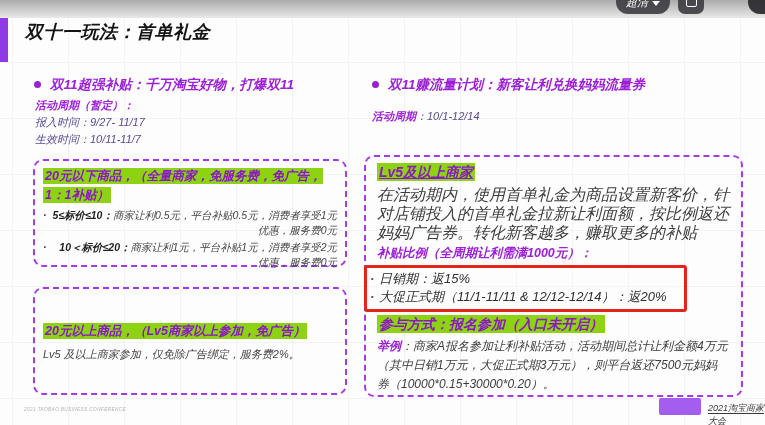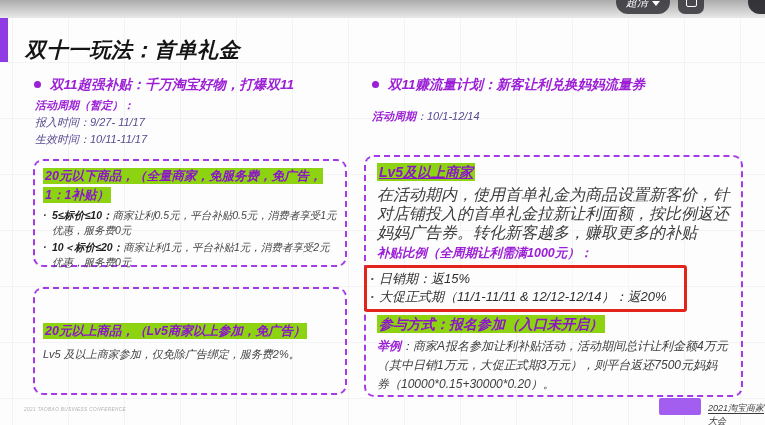--- a/index.html
+++ b/index.html
@@ -12,21 +12,21 @@
     background:linear-gradient(#ababab,#e9e9ea);}
   .pbtn{position:absolute;top:-10px;height:24px;background:rgba(56,56,62,.88);
     display:flex;align-items:center;justify-content:center;color:#fff;}
   .btn-quality{left:616px;width:54px;border-radius:12px;font-size:11px;gap:4px;}
   .caret{width:0;height:0;border-left:4px solid transparent;border-right:4px solid transparent;border-top:5px solid #fff;margin-top:2px;}
   .btn-cast{left:678px;width:26px;border-radius:7px;}
   .cast-glyph{width:11px;height:9px;border:1.5px solid #fff;border-radius:2px;}
   .btn-edge{left:748px;width:34px;border-radius:12px;background:rgba(40,40,46,.92);}
   
   .accent{position:absolute;left:0;top:18px;width:8px;height:44px;background:#8f3ae2;}
-  .title{position:absolute;left:25px;top:22px;font-size:21px;font-weight:700;color:#141414;letter-spacing:.5px;}
+  .title{position:absolute;left:25px;top:8px;font-size:18px;font-weight:700;color:#141414;letter-spacing:.5px;}
   .logo{position:absolute;left:645px;top:30px;display:flex;align-items:center;gap:4px;color:#a43ce8;}
   .logo-text{font-size:17px;font-weight:600;}
   
   .sec-head{position:absolute;display:flex;align-items:flex-start;}
   .dot{width:7px;height:7px;border-radius:50%;background:#9c1fd6;margin:5px 9px 0 0;flex:none;}
   .sec-head .txt{font-size:13.5px;font-weight:700;color:#9c1fd6;}
   .lh{left:34px;top:76px;}
   .rh{left:372px;top:76px;}
   .period{position:absolute;font-size:11px;font-weight:700;color:#9c1fd6;}
   .lperiod{left:35px;top:98px;}
@@ -35,21 +35,21 @@
   .times{position:absolute;left:35px;top:114px;font-size:11px;color:#584a8f;line-height:17px;}
   
   .dbox{position:absolute;border:2px dashed #a53ae6;border-radius:10px;background:transparent;}
   .box1{left:33px;top:159px;width:314px;height:108px;padding:5px 8px;}
   .box2{left:33px;top:287px;width:314px;height:108px;padding:8px 8px;display:flex;flex-direction:column;justify-content:center;}
   .hl{display:inline;background:#8ed312;color:#8b15c9;font-weight:700;font-size:12.5px;line-height:18px;padding:1px 2px;
       -webkit-box-decoration-break:clone;box-decoration-break:clone;}
   .hl.small{font-size:14px;}
   .hl.u{text-decoration:underline;}
   .blist{margin:4px 0 0 0;padding:0;list-style:none;}
-  .blist li{position:relative;padding-left:9px;font-size:10.5px;line-height:15px;color:#454545;margin-top:2px;}
+  .blist li{position:relative;padding-left:9px;font-size:10.5px;line-height:15px;color:#454545;margin-top:2px;text-align:right;}
   .blist li::before{content:"·";position:absolute;left:0;top:0;font-weight:700;color:#333;}
   .blist .lead{font-weight:700;color:#1e1e1e;}
   .box2 .body{font-size:11px;color:#454545;margin-top:7px;}
   
   .rbox{left:364px;top:155px;width:379px;height:242px;padding:6px 12px 0 11px;}
   .rbox .desc{margin-top:4px;font-size:16px;line-height:19px;color:#3d3d3d;}
   .rbox .ratio{margin-top:2px;font-size:12.5px;line-height:18px;font-weight:700;color:#9c1fd6;}
   .redbox{position:relative;margin:3px 16px 3px -13px;width:323px;border:3px solid #e2241b;border-radius:3px;padding:2px 6px 3px 12px;background:rgba(255,255,255,.25);}
   .redbox .line{position:relative;font-size:13px;line-height:18px;color:#2e2e2e;}
   .redbox .line::before{content:"·";position:absolute;left:-9px;top:0;color:#555;font-weight:700;}
@@ -81,21 +81,21 @@
   <h1 class="title">双十一玩法：首单礼金</h1>
 
 
   <div class="sec-head lh">
     <span class="dot"></span>
     <span class="txt">双11超强补贴：千万淘宝好物，打爆双11</span>
   </div>
   <div class="period lperiod">活动周期（暂定）：</div>
   <div class="times">
     <div>报入时间：9/27- 11/17</div>
-    <div>生效时间：10/11-11/17</div>
+    <div>生效时间：10/11-11/7</div>
   </div>
 
   <div class="dbox box1">
     <span class="hl">20元以下商品，（全量商家，免服务费，免广告，1：1补贴）</span>
     <ul class="blist">
       <li><span class="lead">5≤标价≤10：</span><span>商家让利0.5元，平台补贴0.5元，消费者享受1元优惠，服务费0元</span></li>
       <li><span class="lead">10＜标价≤20：</span><span>商家让利1元，平台补贴1元，消费者享受2元优惠，服务费0元</span></li>
     </ul>
   </div>
 

